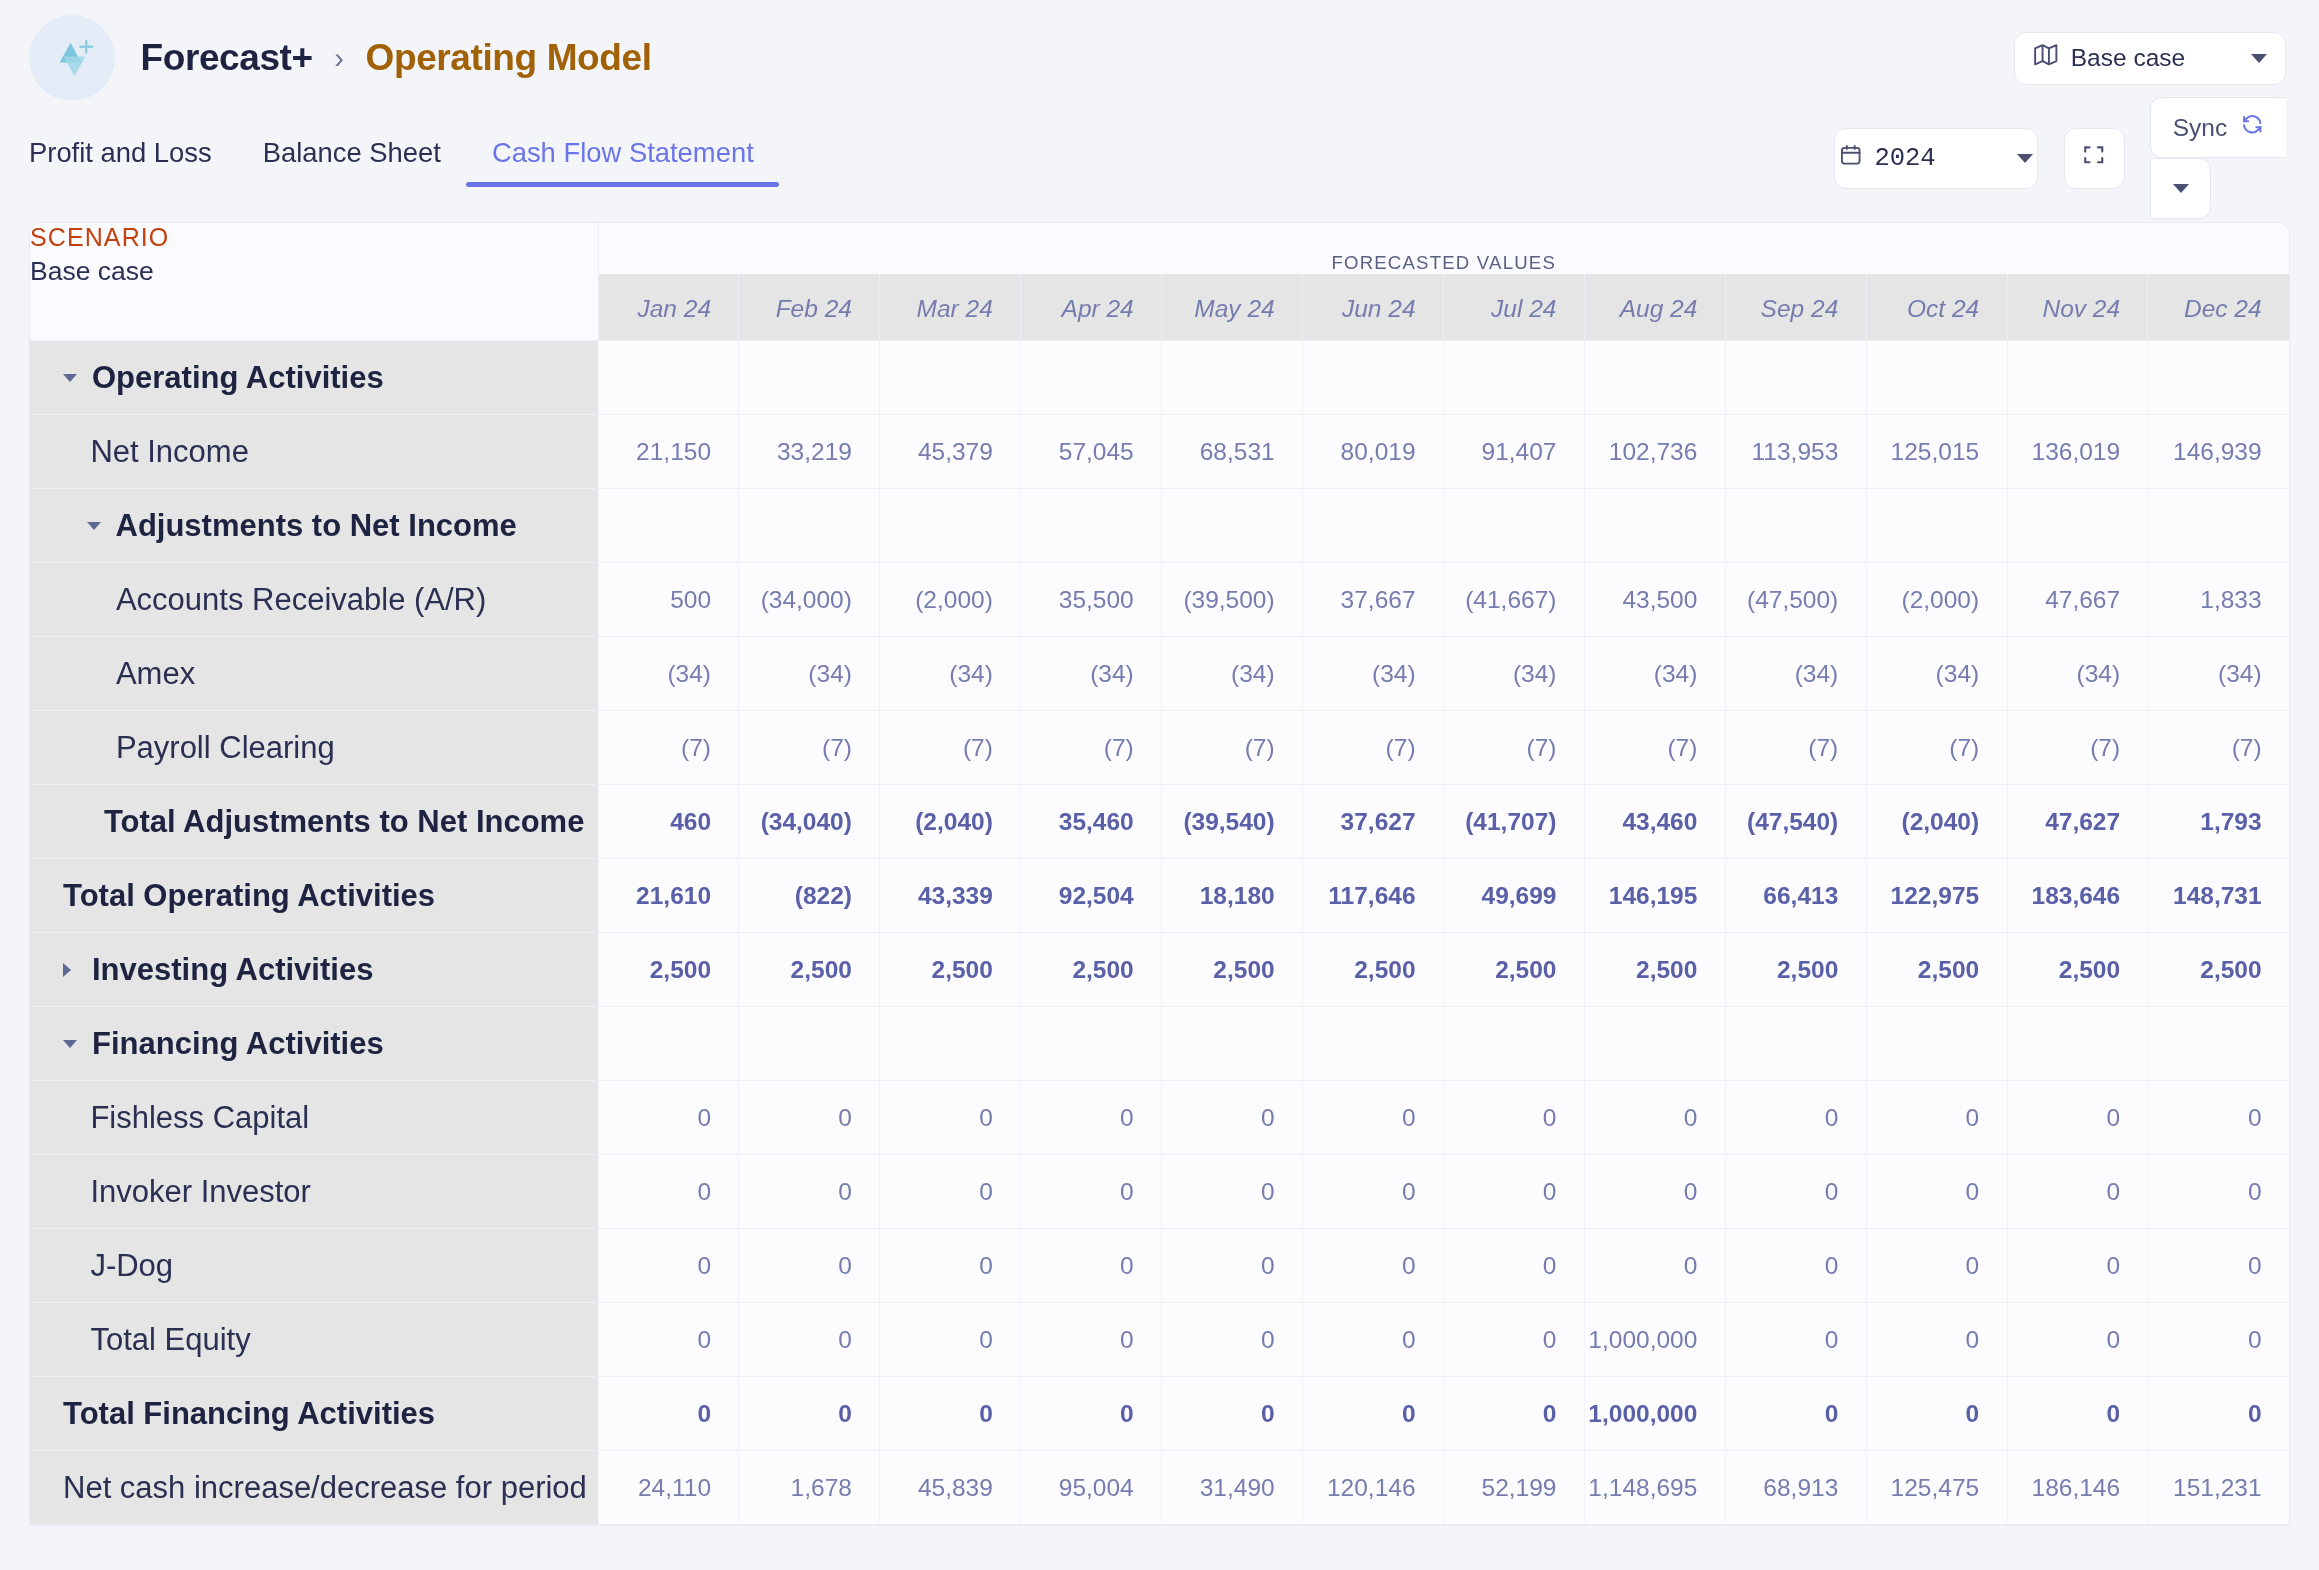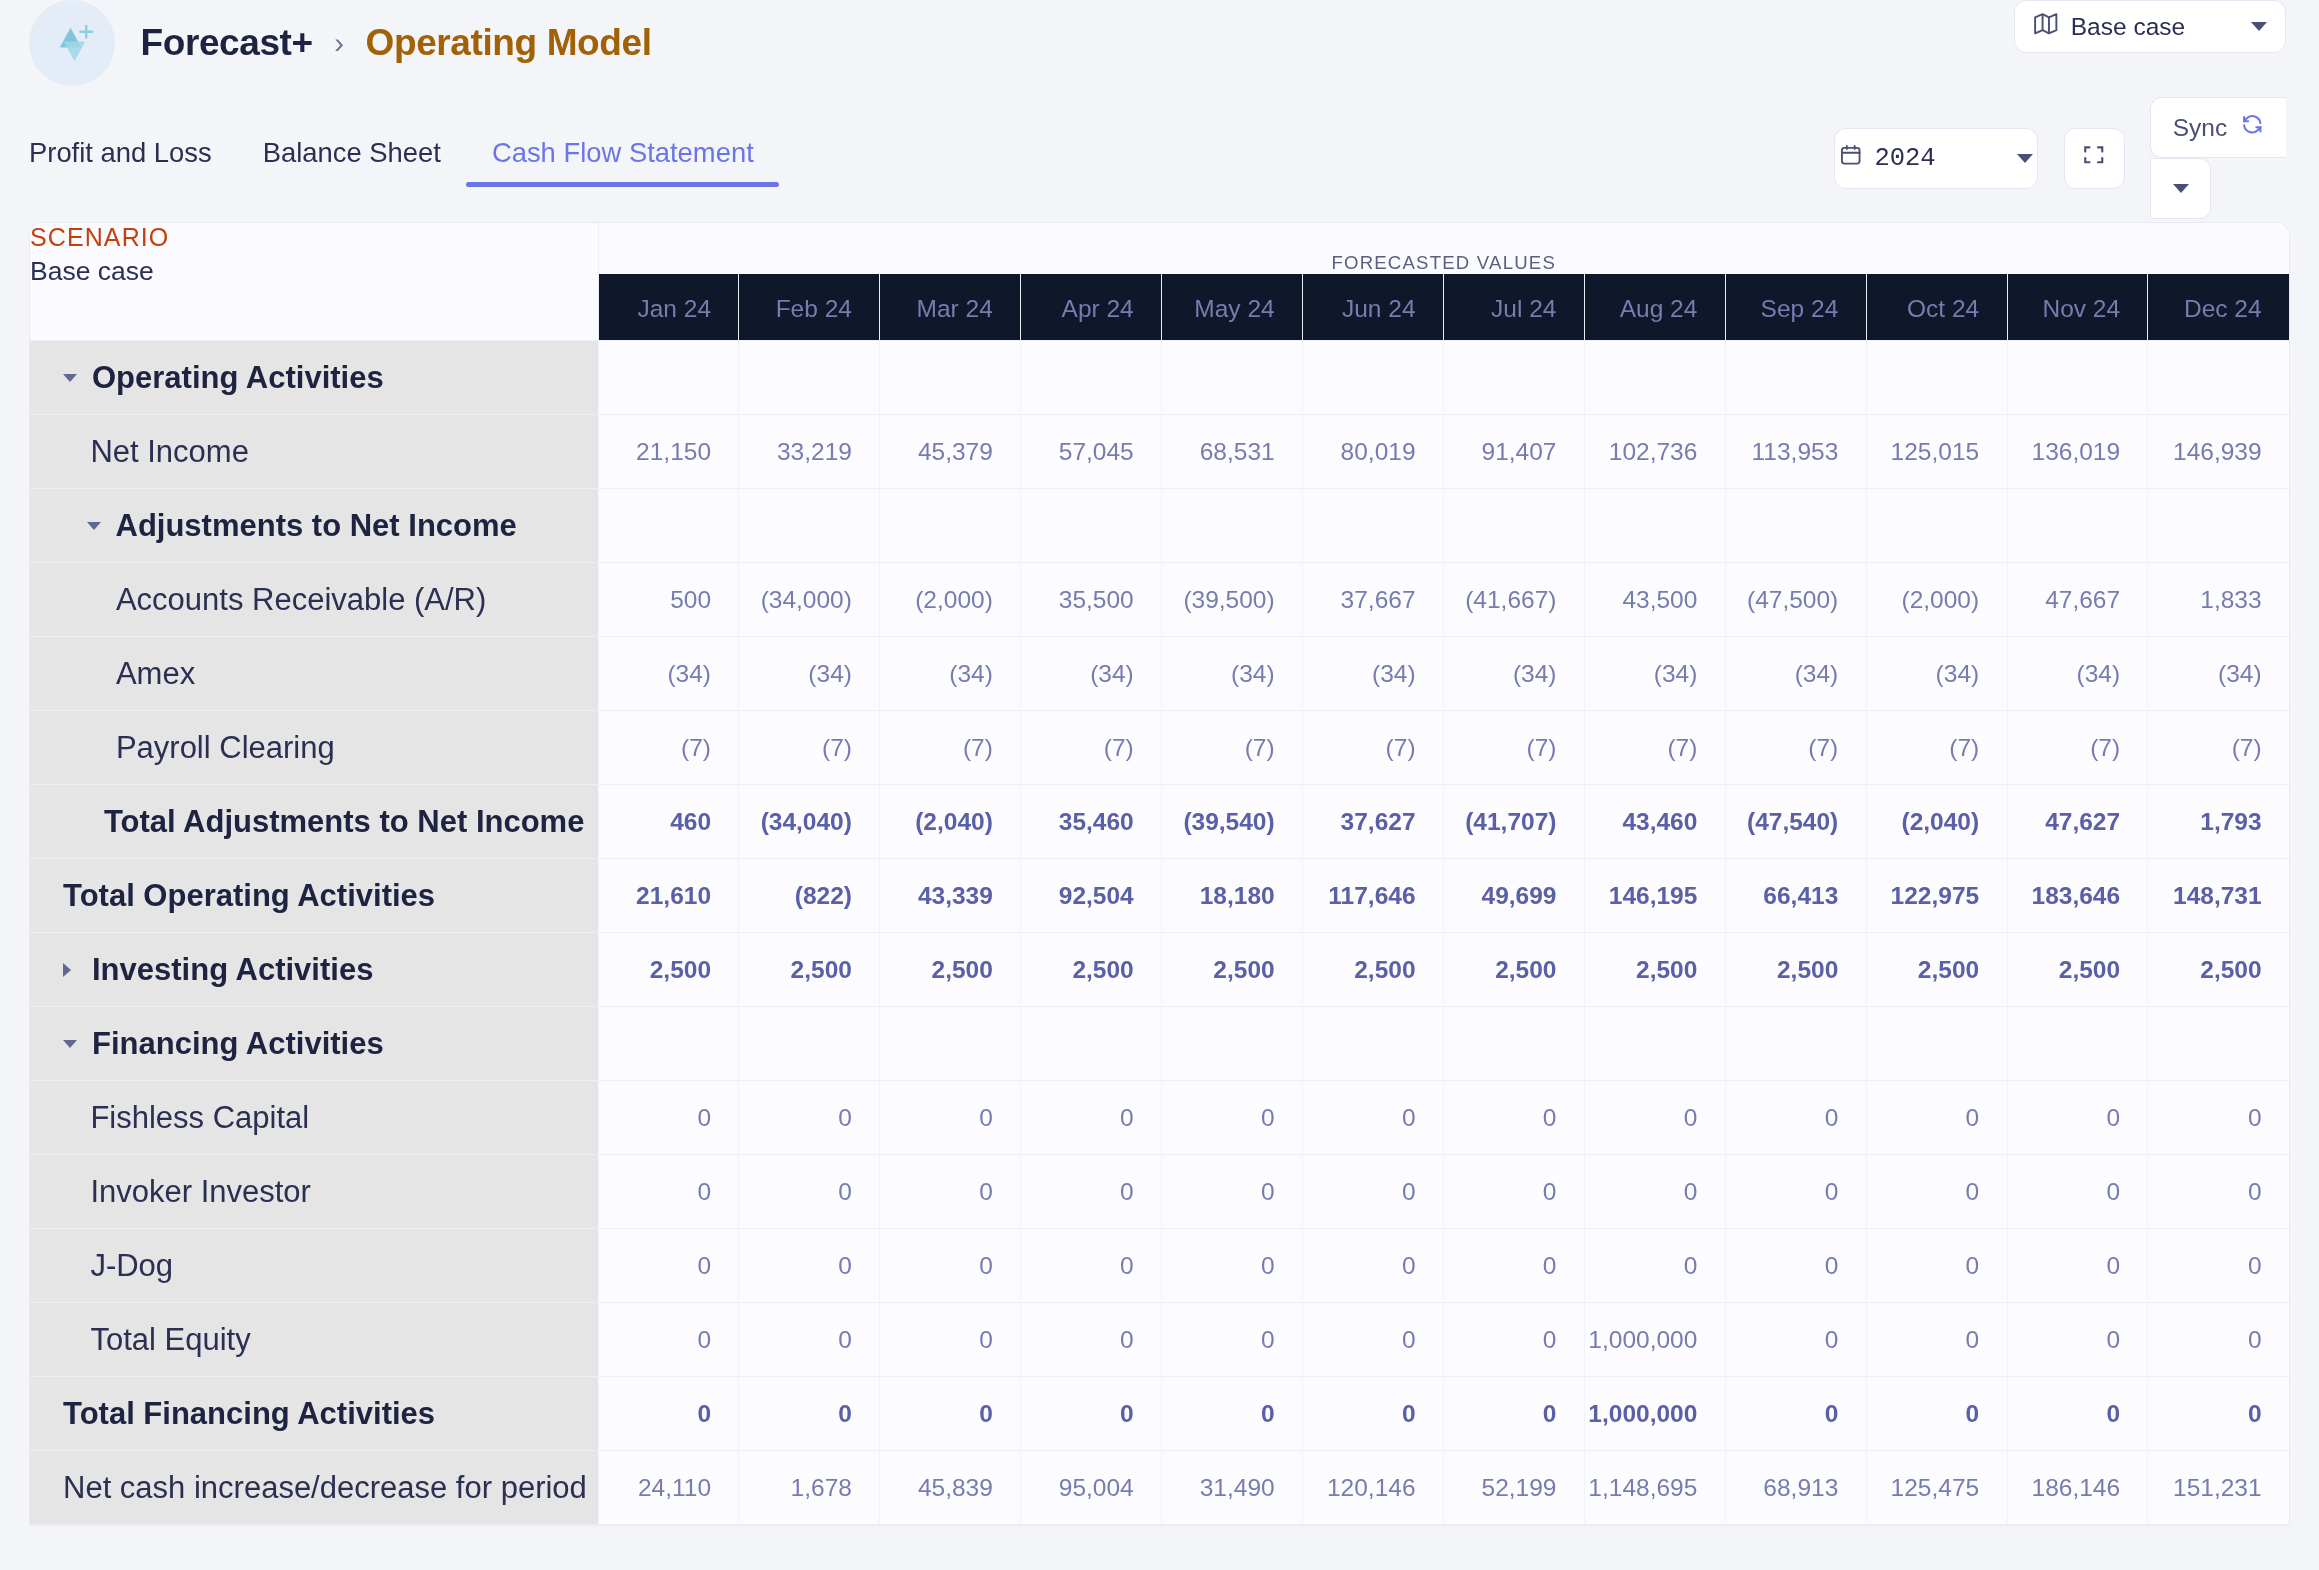--- a/index.html
+++ b/index.html
@@ -9,21 +9,21 @@
     background: #f4f5f8;
     font-family: "Liberation Sans", sans-serif;
     -webkit-font-smoothing: antialiased;
   }
   .app { width: 2319px; height: 1570px; position: relative; overflow: hidden; }
 
   
   .topbar {
     height: 116px;
     display: flex;
-    align-items: flex-start;
+    align-items: center;
     padding: 0 33px 0 29px;
   }
   .brand { display: flex; align-items: center; gap: 25.5px; }
   .logo-circle {
     width: 86px; height: 86px; border-radius: 50%;
     background: #e4edf7;
     display: flex; align-items: center; justify-content: center;
     position: relative;
   }
   .crumbs { display: flex; align-items: center; gap: 21.6px; }
@@ -121,29 +121,30 @@
     background: #fafaff;
     vertical-align: top;
     padding: 25.5px 0 0 33px;
     border-bottom: 1.5px solid #eeeef7;
   }
   .scenario-cell .ttl {
     font-size: 25px; letter-spacing: 1.1px; color: #c2410c; margin-bottom: 4px;
   }
   .scenario-cell .val { font-size: 26.5px; color: #2b3052; }
   .month-cell {
-    background: #0f172a;
+    background: #e5e5e5;
     height: 67px;
     text-align: right;
     padding: 0 27.4px 17.6px 0;
     font-size: 24.5px;
     color: #767dae;
     border-left: 1.5px solid #eeeef7;
     border-bottom: 1.5px solid #eeeef7;
     vertical-align: bottom;
+    font-style: italic;
   }
 
   tbody tr { height: 74px; }
   tbody td { border-bottom: 1.5px solid #eeeef7; background: #fcfcff; }
   tbody td.lbl {
     padding-left: 33px;
     font-size: 31px;
     color: #2b3052;
     white-space: nowrap;
     background: #e5e5e5;

